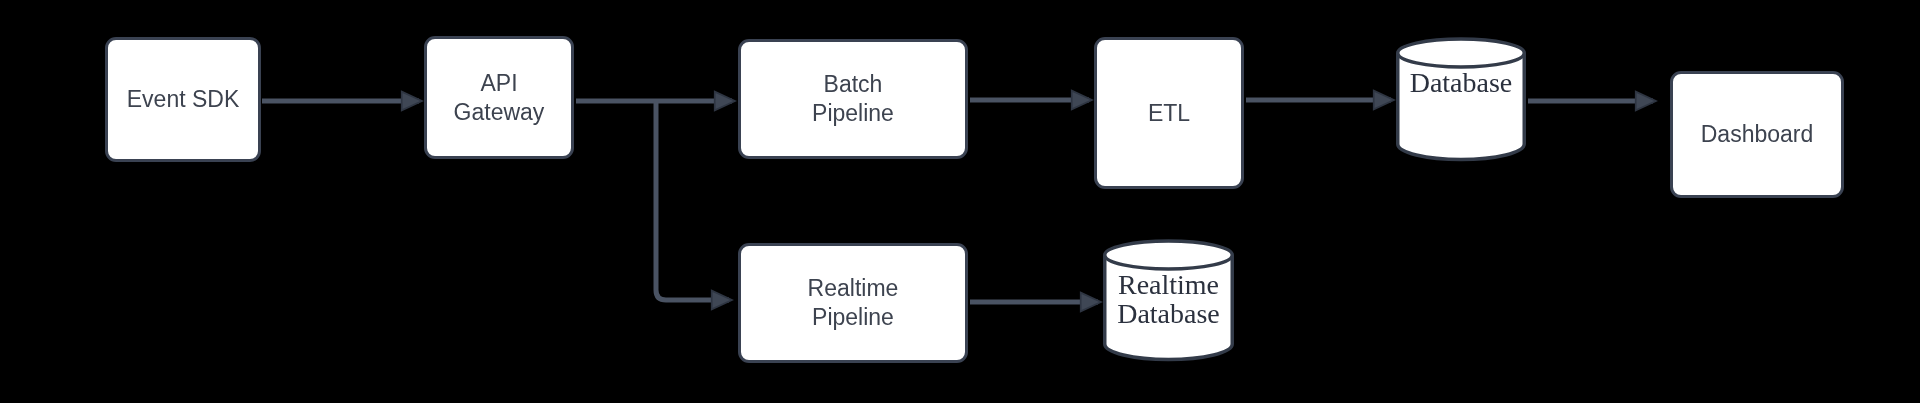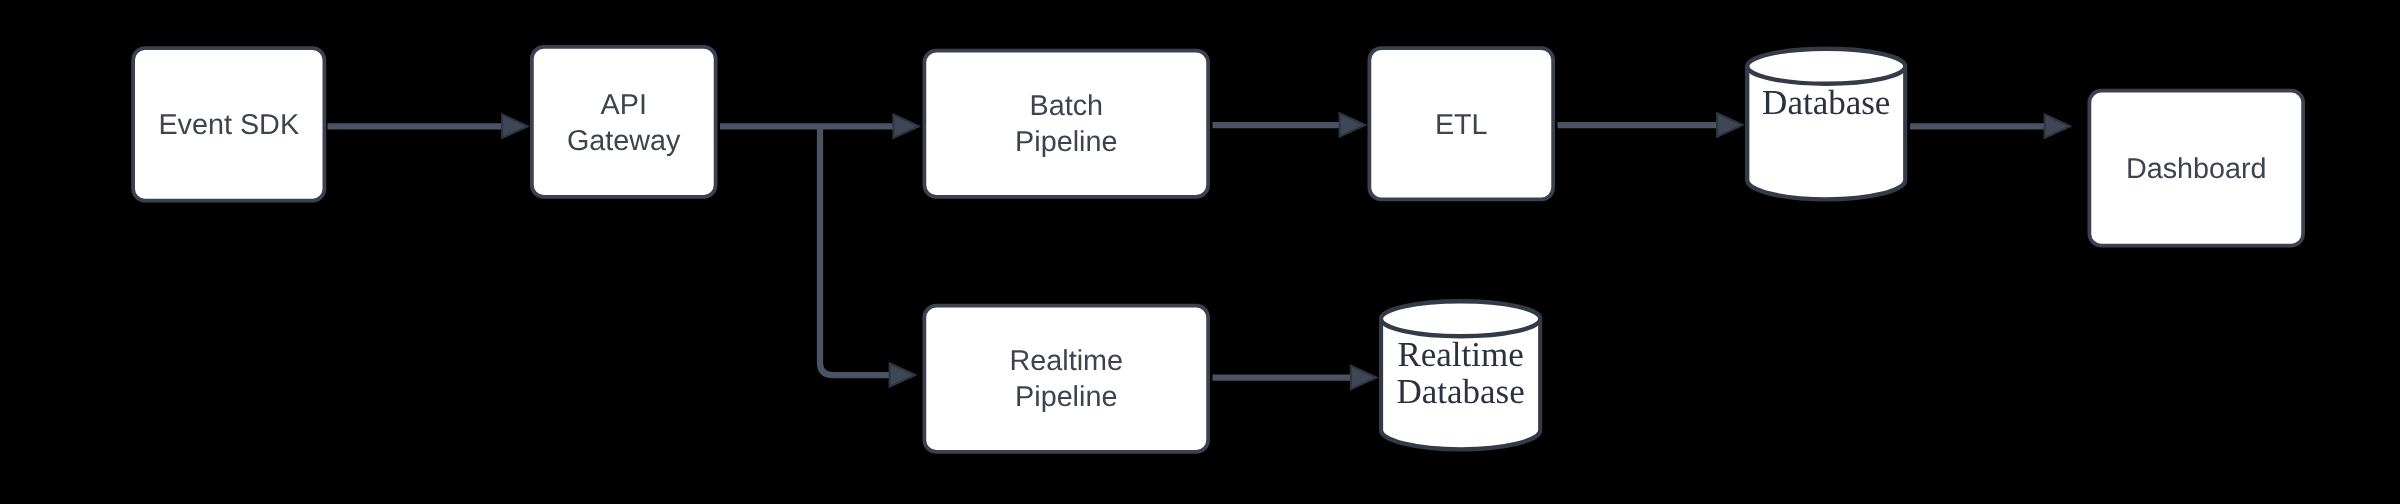--- a/index.html
+++ b/index.html
@@ -48,21 +48,21 @@
     font-family: "Liberation Serif", serif;
     font-size: 28px;
     line-height: 29px;
   }
   .cyl .label span { display: block; }
 
   
   #n-event-sdk        { left: 105px;  top: 37px;  width: 156px; height: 125px; }
   #n-api-gateway      { left: 424px;  top: 36px;  width: 150px; height: 123px; }
   #n-batch-pipeline   { left: 738px;  top: 39px;  width: 230px; height: 120px; text-align: center; }
-  #n-etl              { left: 1094px; top: 37px;  width: 150px; height: 124px; }
+  #n-etl              { left: 1094px; top: 37px;  width: 150px; height: 152px; }
   #n-dashboard        { left: 1670px; top: 36px;  width: 174px; height: 127px; margin-top: 35px; }
   #n-realtime-pipeline{ left: 738px;  top: 243px; width: 230px; height: 120px; }
   #n-database         { left: 1396px; top: 37px;  width: 130px; height: 126px; }
   #n-realtime-database{ left: 1103px; top: 239px; width: 131px; height: 124px; }
 </style>
 </head>
 <body>
 
 <div class="canvas">
 

